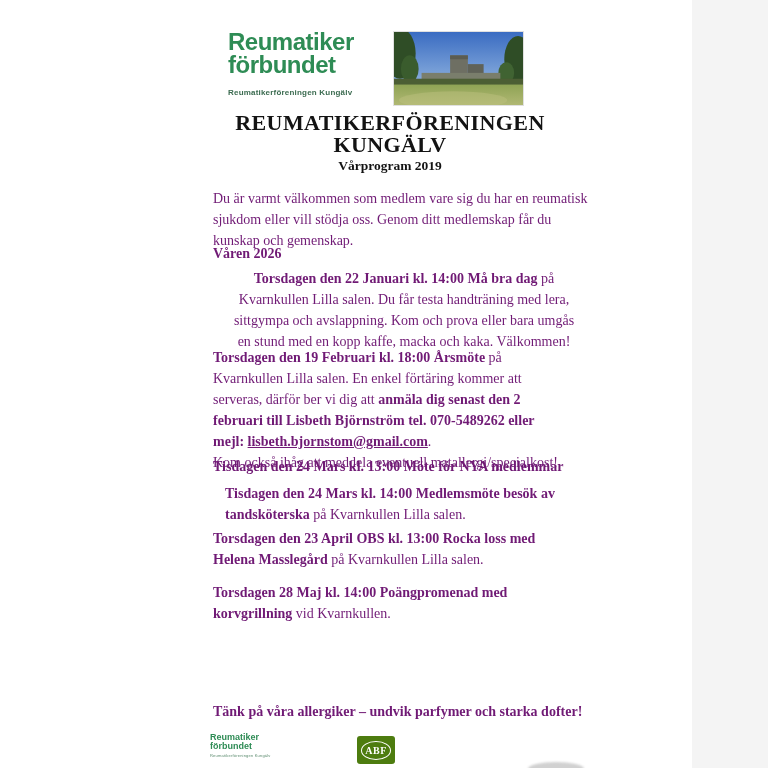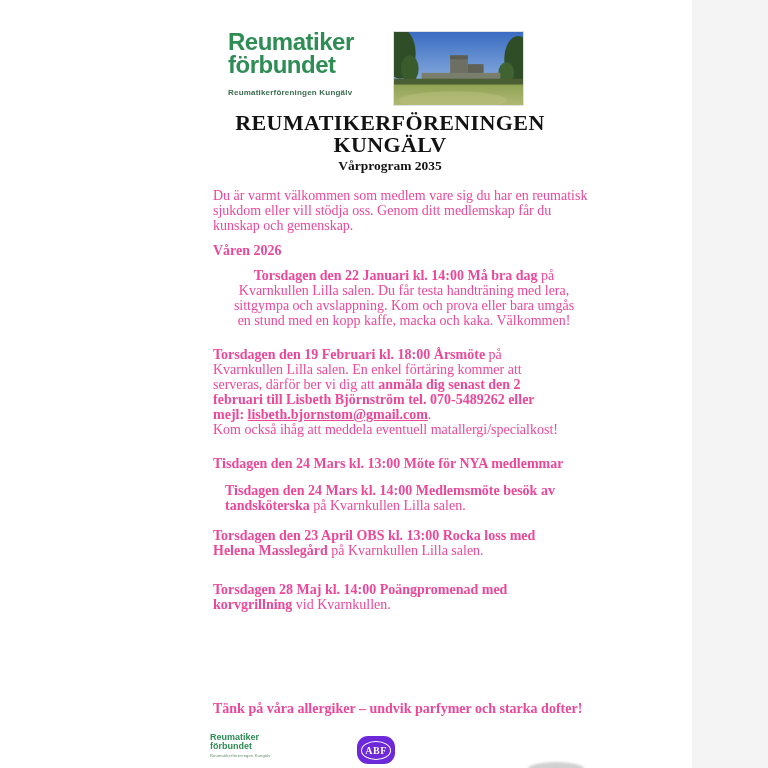--- a/index.html
+++ b/index.html
@@ -13,21 +13,21 @@
 
   .photo{position:absolute;left:393px;top:31px;width:131px;height:75px;border:1px solid #e0e0e0;box-sizing:border-box;}
   .photo svg{display:block;width:100%;height:100%;}
 
   
   .title-block{position:absolute;left:150px;top:112px;width:480px;text-align:center;color:#131313;}
   .title-line{font-weight:bold;font-size:22px;line-height:22px;letter-spacing:0.4px;}
   .subtitle{font-weight:bold;font-size:13.5px;line-height:16px;margin-top:2px;}
 
   
-  .para{position:absolute;left:213px;width:382px;font-size:14px;line-height:15px;color:#ec4899;white-space:pre-wrap;}
+  .para{position:absolute;left:213px;width:382px;font-size:14px;line-height:21px;color:#701a75;white-space:pre-wrap;}
   .para .b{font-weight:bold;}
   .para .u{text-decoration:underline;}
   #p0{top:188px;} #p1{top:243px;} #p2{top:268px;text-align:center;} #p3{top:347px;}
   #p4{top:456px;} #p5{top:483px;margin-left:12px;} #p6{top:528px;} #p7{top:582px;}
   #p8{top:631px;} #p9{top:701px;}
 
   
   .footer-logo{position:absolute;left:210px;top:733px;}
   .footer-logo-line{font-family:"Liberation Sans",sans-serif;font-weight:bold;font-size:9px;line-height:9px;color:#2e8c55;}
   .footer-logo-tag{font-family:"Liberation Sans",sans-serif;font-size:4px;line-height:5px;color:#5a8a6d;margin-top:2px;letter-spacing:0.2px;}
@@ -78,21 +78,21 @@
       <rect x="0" y="48" width="131" height="8" fill="#4c5e34"></rect>
 
       <rect x="0" y="54" width="131" height="21" fill="url(#grass)"></rect>
       <ellipse cx="60" cy="70" rx="55" ry="9" fill="#bcbf7d" opacity="0.5"></ellipse>
     </svg>
   </div>
 
   <div class="title-block">
     <div class="title-line">REUMATIKERFÖRENINGEN</div>
     <div class="title-line">KUNGÄLV</div>
-    <div class="subtitle">Vårprogram 2035</div>
+    <div class="subtitle">Vårprogram 2019</div>
   </div>
 
   <div class="para" id="p0"><span>Du är varmt välkommen som medlem vare sig du har en reumatisk
 sjukdom eller vill stödja oss. Genom ditt medlemskap får du
 kunskap och gemenskap.</span></div>
   <div class="para" id="p1"><span class="b">Våren 2026</span></div>
   <div class="para" id="p2"><span class="b">Torsdagen den 22 Januari kl. 14:00 Må bra dag</span><span> på
 Kvarnkullen Lilla salen. Du får testa handträning med lera,
 sittgympa och avslappning. Kom och prova eller bara umgås
 en stund med en kopp kaffe, macka och kaka. Välkommen!</span></div>
@@ -110,21 +110,21 @@
   <div class="para" id="p7"><span class="b">Torsdagen 28 Maj kl. 14:00 Poängpromenad med
 korvgrillning</span><span> vid Kvarnkullen.</span></div>
   <div class="para" id="p9"><span class="b">Tänk på våra allergiker – undvik parfymer och starka dofter!</span></div>
 
   <div class="footer-logo">
     <div class="footer-logo-line" style="color: rgb(46, 140, 85);">Reumatiker</div>
     <div class="footer-logo-line" style="color: rgb(46, 140, 85);">förbundet</div>
     <div class="footer-logo-tag">Reumatikerföreningen Kungälv</div>
   </div>
 
-  <div class="abf-logo" style="background: #6d28d9; border-radius: 11px;">
+  <div class="abf-logo" style="background: #4d7c0f;">
     <div class="abf-ellipse">
       <span class="abf-text">ABF</span>
     </div>
   </div>
 
   <div class="bottom-arc"></div>
 
 </div>
 
 </body></html>

